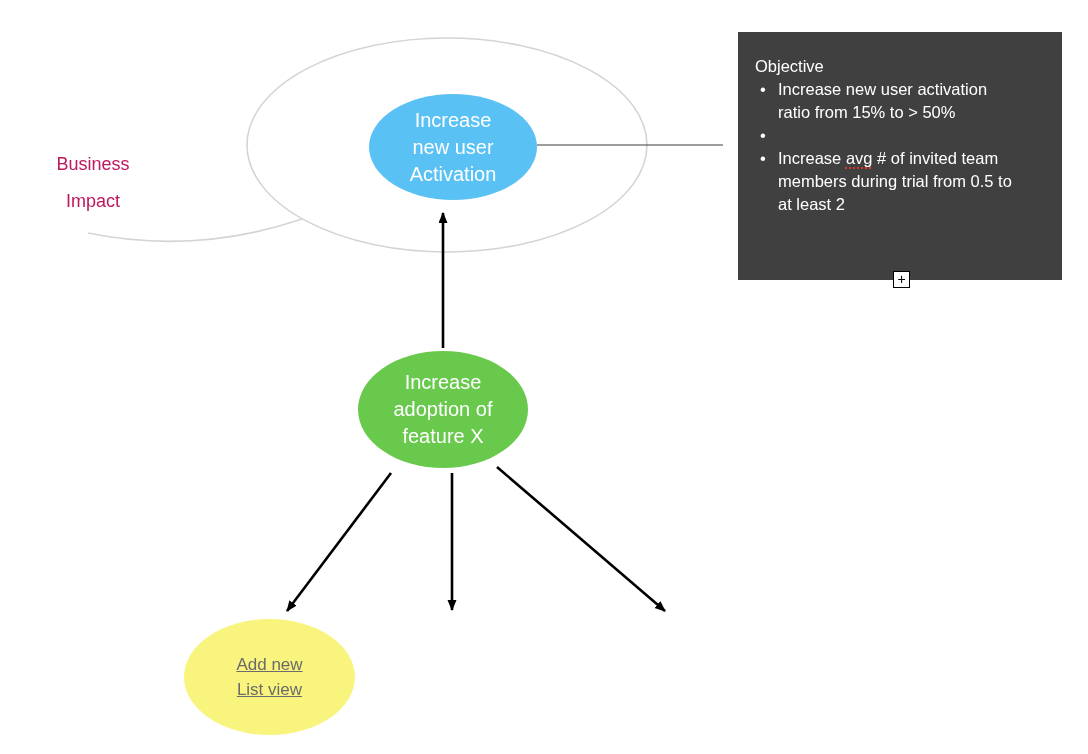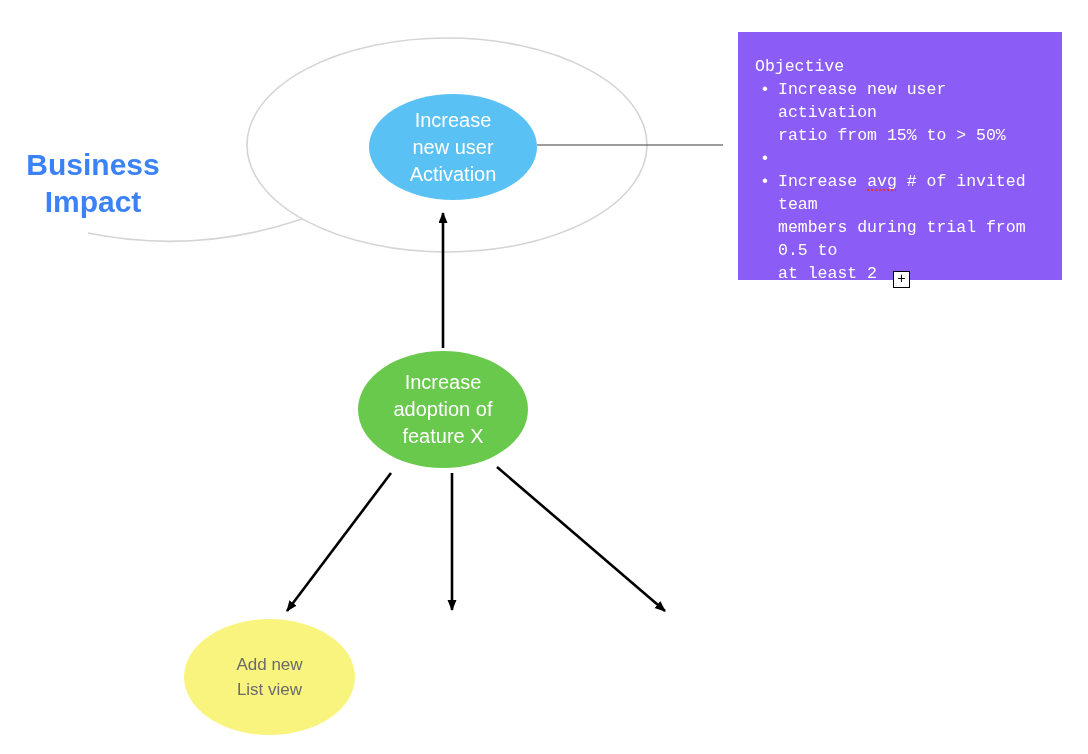--- a/index.html
+++ b/index.html
@@ -11,32 +11,32 @@
   .node{
     position:absolute;z-index:2;border-radius:50%;
     display:flex;align-items:center;justify-content:center;text-align:center;
     white-space:pre-line;
   }
   .node-root{left:369px;top:94px;width:168px;height:106px;background:#5AC1F4;
     color:#ffffff;font-size:20px;line-height:27px;}
   .node-mid{left:358px;top:351px;width:170px;height:117px;background:#69C94D;
     color:#ffffff;font-size:20px;line-height:27px;}
   .node-leaf{background:#F9F47D;color:#6B6B6B;font-size:17px;line-height:25px;}
-  .leaf-1{left:184px;top:619px;width:171px;height:116px;}
+  .leaf-1{left:184px;top:619px;width:171px;height:116px;text-decoration:underline;}
   .leaf-2{left:378px;top:619px;width:170px;height:116px;}
   .leaf-3{left:586px;top:618px;width:172px;height:115px;}
   .group-label{
     position:absolute;z-index:2;left:10px;top:146px;width:166px;
-    text-align:center;font-weight:700;font-size:30px;line-height:37px;
-    color:#3b82f6;white-space:pre-line;
+    text-align:center;font-weight:400;font-size:18px;line-height:37px;
+    color:#be185d;white-space:pre-line;
   }
   .callout{
     position:absolute;z-index:2;left:738px;top:32px;width:324px;height:248px;
-    background:#8b5cf6;color:#ffffff;font-size:16.5px;line-height:23px;
-    padding:23px 14px 0 17px;box-sizing:border-box;font-family:Liberation Mono, monospace;
+    background:#404040;color:#ffffff;font-size:16.5px;line-height:23px;
+    padding:23px 14px 0 17px;box-sizing:border-box;
   }
   .co-h{white-space:pre-line;}
   .co-b{display:flex;align-items:flex-start;}
   .co-b .dot{flex:0 0 23px;padding-left:5px;box-sizing:border-box;}
   .co-b .bt{white-space:pre-line;}
   .misspell{
     text-decoration:underline;
     text-decoration-style:dotted;
     text-decoration-color:#E0342F;
     text-decoration-thickness:2px;

